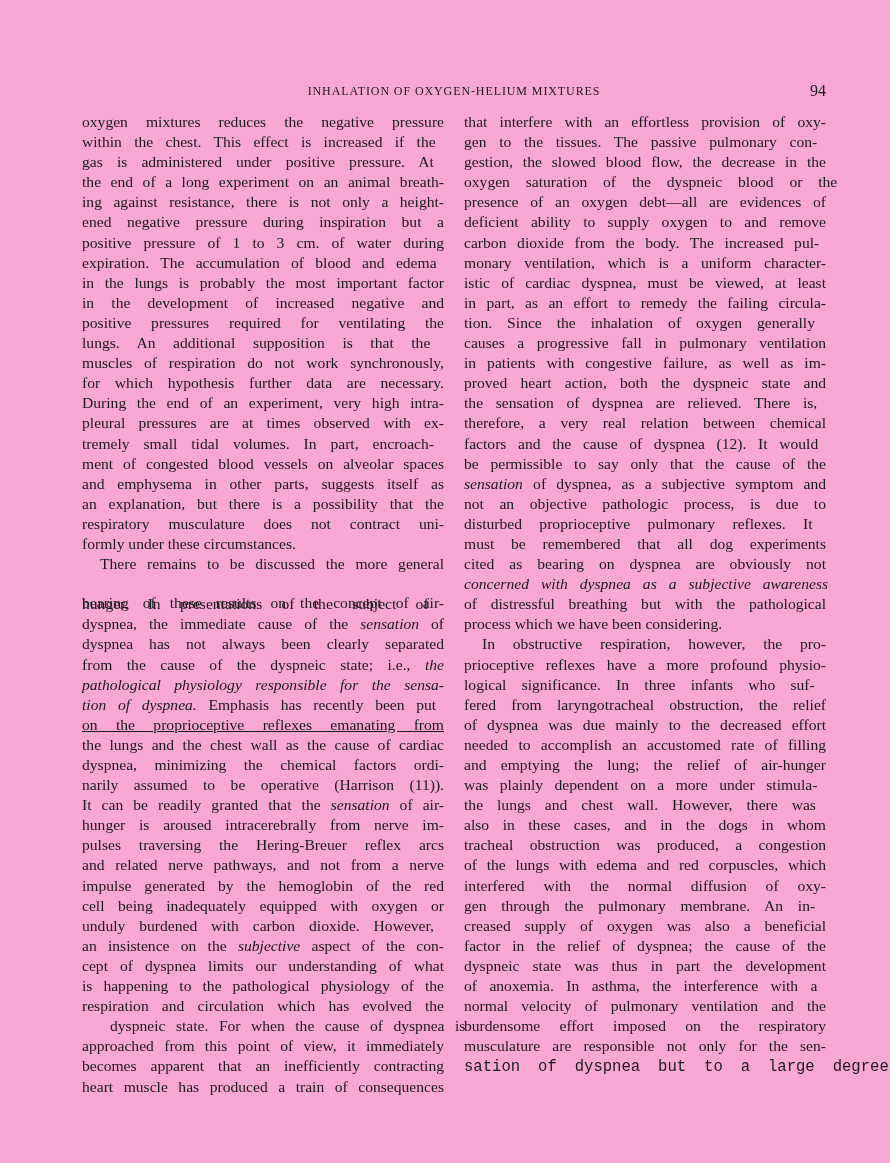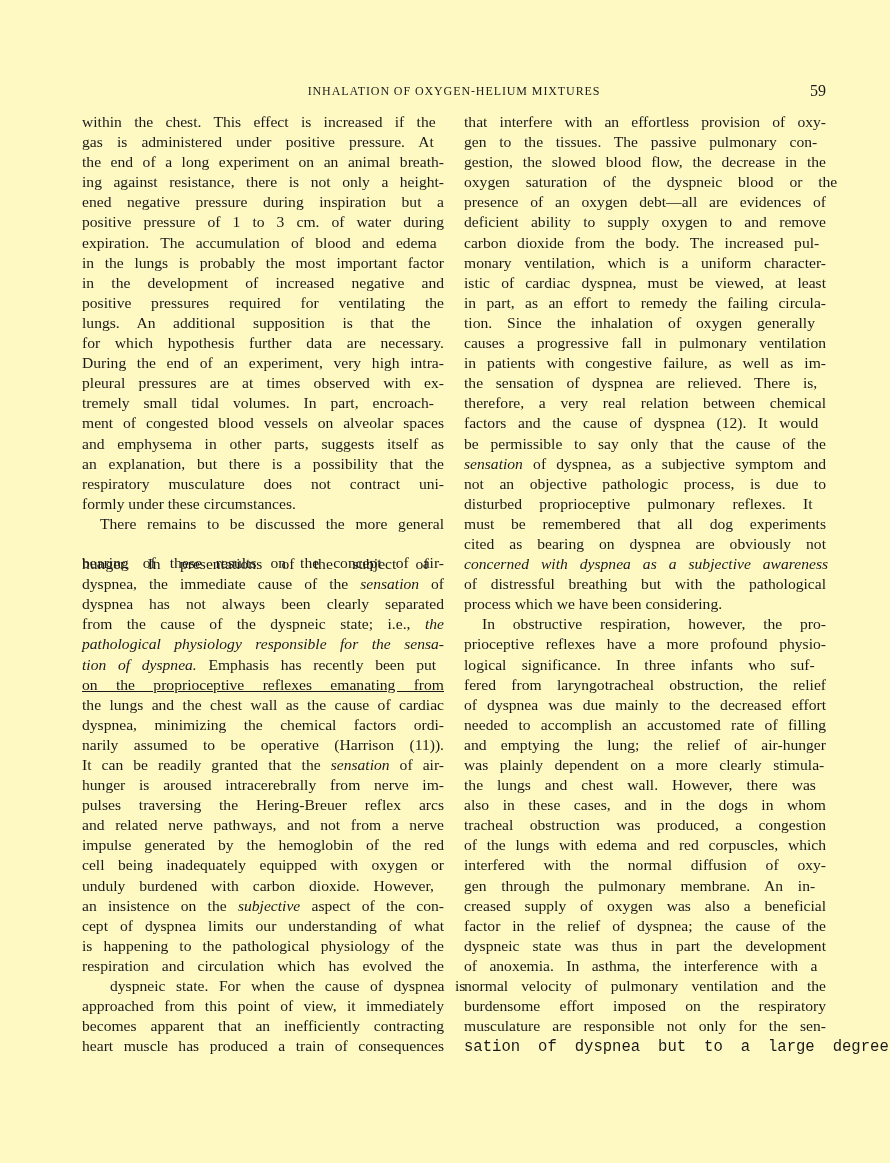--- a/index.html
+++ b/index.html
@@ -1,53 +1,55 @@
 <!DOCTYPE html>
 <html><head>
 <meta charset="utf-8">
 <style>
   html, body { margin: 0; padding: 0; background: #ffffff; }
   body { width: 890px; height: 1163px; position: relative; overflow: hidden;
          font-family: "Liberation Serif", "DejaVu Serif", serif; color: #1a1a1a; }
-  .page { position: absolute; left: 0; top: 0; width: 890px; height: 1163px; background: #fef9c3; }
+  .page { position: absolute; left: 0; top: 0; width: 890px; height: 1163px; background: #f9a8d4; }
   .running-head { position: absolute; top: 82px; left: 82px; width: 744px; height: 20px; }
   .running-title { position: absolute; left: 0; width: 744px; text-align: center; top: 2px;
                    font-size: 12px; letter-spacing: 0.9px; font-variant: small-caps; text-transform: uppercase; }
   .page-number { position: absolute; right: 0; top: 0; font-size: 16px; }
   .column { position: absolute; top: 112px; width: 362px; }
   .col-left { left: 82px; }
   .col-right { left: 464px; }
   .line { display: block; height: 20.1px; line-height: 20.1px; font-size: 15.6px;
           text-align: justify; text-align-last: justify; white-space: nowrap; overflow: visible; }
   .line.last { text-align-last: left; }
   .line.indent { padding-left: 18px; }
   .line span { white-space: normal; }
   em { font-style: italic; }
 </style>
 </head>
 <body>
 
 <div class="page">
   <div class="running-head">
     <span class="running-title">INHALATION OF OXYGEN-HELIUM MIXTURES</span>
-    <span class="page-number">59</span>
+    <span class="page-number">94</span>
   </div>
 
   <div class="column col-left" id="col-left">
+      <div class="line"><span style="display: inline-block; white-space: nowrap; word-spacing: 14.1156px;">oxygen mixtures reduces the negative pressure</span></div>
       <div class="line"><span style="display: inline-block; white-space: nowrap; word-spacing: 8.38542px;">within the chest.  This effect is increased if the</span></div>
       <div class="line"><span style="display: inline-block; white-space: nowrap; word-spacing: 10.2009px;">gas is administered under positive pressure.  At</span></div>
       <div class="line"><span style="display: inline-block; white-space: nowrap; word-spacing: 5.63021px;">the end of a long experiment on an animal breath-</span></div>
       <div class="line"><span style="display: inline-block; white-space: nowrap; word-spacing: 7.62891px;">ing against resistance, there is not only a height-</span></div>
       <div class="line"><span style="display: inline-block; white-space: nowrap; word-spacing: 11.6875px;">ened negative pressure during inspiration but a</span></div>
       <div class="line"><span style="display: inline-block; white-space: nowrap; word-spacing: 8.17535px;">positive pressure of 1 to 3 cm. of water during</span></div>
       <div class="line"><span style="display: inline-block; white-space: nowrap; word-spacing: 7.40179px;">expiration.  The accumulation of blood and edema</span></div>
       <div class="line"><span style="display: inline-block; white-space: nowrap; word-spacing: 6.70508px;">in the lungs is probably the most important factor</span></div>
       <div class="line"><span style="display: inline-block; white-space: nowrap; word-spacing: 13.2812px;">in the development of increased negative and</span></div>
       <div class="line"><span style="display: inline-block; white-space: nowrap; word-spacing: 15.8438px;">positive pressures required for ventilating the</span></div>
       <div class="line"><span style="display: inline-block; white-space: nowrap; word-spacing: 13.6585px;">lungs.  An additional supposition is that the</span></div>
+      <div class="line"><span style="display: inline-block; white-space: nowrap; word-spacing: 7.88021px;">muscles of respiration do not work synchronously,</span></div>
       <div class="line"><span style="display: inline-block; white-space: nowrap; word-spacing: 10.7786px;">for which hypothesis further data are necessary.</span></div>
       <div class="line"><span style="display: inline-block; white-space: nowrap; word-spacing: 6.76367px;">During the end of an experiment, very high intra-</span></div>
       <div class="line"><span style="display: inline-block; white-space: nowrap; word-spacing: 9.34152px;">pleural pressures are at times observed with ex-</span></div>
       <div class="line"><span style="display: inline-block; white-space: nowrap; word-spacing: 10.0201px;">tremely small tidal volumes.  In part, encroach-</span></div>
       <div class="line"><span style="display: inline-block; white-space: nowrap; word-spacing: 5.99777px;">ment of congested blood vessels on alveolar spaces</span></div>
       <div class="line"><span style="display: inline-block; white-space: nowrap; word-spacing: 8.90179px;">and emphysema in other parts, suggests itself as</span></div>
       <div class="line"><span style="display: inline-block; white-space: nowrap; word-spacing: 7.95117px;">an explanation, but there is a possibility that the</span></div>
       <div class="line"><span style="display: inline-block; white-space: nowrap; word-spacing: 14.9812px;">respiratory musculature does not contract uni-</span></div>
       <div class="line last"><span>formly under these circumstances.</span></div>
       <div class="line indent"><span style="display: inline-block; white-space: nowrap; word-spacing: 6.77009px;">There remains to be discussed the more general</span></div>
@@ -85,40 +87,41 @@
       <div class="line"><span style="display: inline-block; white-space: nowrap; word-spacing: 11.9375px;">oxygen saturation of the dyspneic blood or the</span></div>
       <div class="line"><span style="display: inline-block; white-space: nowrap; word-spacing: 7.85938px;">presence of an oxygen debt—all are evidences of</span></div>
       <div class="line"><span style="display: inline-block; white-space: nowrap; word-spacing: 8.46875px;">deficient ability to supply oxygen to and remove</span></div>
       <div class="line"><span style="display: inline-block; white-space: nowrap; word-spacing: 6.76367px;">carbon dioxide from the body.  The increased pul-</span></div>
       <div class="line"><span style="display: inline-block; white-space: nowrap; word-spacing: 8.78385px;">monary ventilation, which is a uniform character-</span></div>
       <div class="line"><span style="display: inline-block; white-space: nowrap; word-spacing: 7.25195px;">istic of cardiac dyspnea, must be viewed, at least</span></div>
       <div class="line"><span style="display: inline-block; white-space: nowrap; word-spacing: 6.4809px;">in part, as an effort to remedy the failing circula-</span></div>
       <div class="line"><span style="display: inline-block; white-space: nowrap; word-spacing: 11.0692px;">tion.  Since the inhalation of oxygen generally</span></div>
       <div class="line"><span style="display: inline-block; white-space: nowrap; word-spacing: 8.65625px;">causes a progressive fall in pulmonary ventilation</span></div>
       <div class="line"><span style="display: inline-block; white-space: nowrap; word-spacing: 7.08789px;">in patients with congestive failure, as well as im-</span></div>
+      <div class="line"><span style="display: inline-block; white-space: nowrap; word-spacing: 9.27679px;">proved heart action, both the dyspneic state and</span></div>
       <div class="line"><span style="display: inline-block; white-space: nowrap; word-spacing: 8.75px;">the sensation of dyspnea are relieved.  There is,</span></div>
       <div class="line"><span style="display: inline-block; white-space: nowrap; word-spacing: 10.763px;">therefore, a very real relation between chemical</span></div>
       <div class="line"><span style="display: inline-block; white-space: nowrap; word-spacing: 7.74479px;">factors and the cause of dyspnea (12).  It would</span></div>
       <div class="line"><span style="display: inline-block; white-space: nowrap; word-spacing: 7.83854px;">be permissible to say only that the cause of the</span></div>
       <div class="line"><span style="display: inline-block; white-space: nowrap; word-spacing: 6.29911px;"><em>sensation</em><span> of dyspnea, as a subjective symptom and</span></span></div>
       <div class="line"><span style="display: inline-block; white-space: nowrap; word-spacing: 11.625px;">not an objective pathologic process, is due to</span></div>
       <div class="line"><span style="display: inline-block; white-space: nowrap; word-spacing: 13.4219px;">disturbed proprioceptive pulmonary reflexes.  It</span></div>
       <div class="line"><span style="display: inline-block; white-space: nowrap; word-spacing: 12.8438px;">must be remembered that all dog experiments</span></div>
       <div class="line"><span style="display: inline-block; white-space: nowrap; word-spacing: 11.0692px;">cited as bearing on dyspnea are obviously not</span></div>
       <div class="line"><span style="display: inline-block; white-space: nowrap; word-spacing: 8.08594px; font-style: italic;">concerned with dyspnea as a subjective awareness</span></div>
       <div class="line"><span style="display: inline-block; white-space: nowrap; word-spacing: 9.80729px;">of distressful breathing but with the pathological</span></div>
       <div class="line last"><span>process which we have been considering.</span></div>
       <div class="line indent"><span style="display: inline-block; white-space: nowrap; word-spacing: 13.9281px;">In obstructive respiration, however, the pro-</span></div>
       <div class="line"><span style="display: inline-block; white-space: nowrap; word-spacing: 7.79427px;">prioceptive reflexes have a more profound physio-</span></div>
       <div class="line"><span style="display: inline-block; white-space: nowrap; word-spacing: 11.3192px;">logical significance.  In three infants who suf-</span></div>
       <div class="line"><span style="display: inline-block; white-space: nowrap; word-spacing: 11.4375px;">fered from laryngotracheal obstruction, the relief</span></div>
       <div class="line"><span style="display: inline-block; white-space: nowrap; word-spacing: 6.20703px;">of dyspnea was due mainly to the decreased effort</span></div>
       <div class="line"><span style="display: inline-block; white-space: nowrap; word-spacing: 6.37277px;">needed to accomplish an accustomed rate of filling</span></div>
       <div class="line"><span style="display: inline-block; white-space: nowrap; word-spacing: 10.3728px;">and emptying the lung; the relief of air-hunger</span></div>
-      <div class="line"><span style="display: inline-block; white-space: nowrap; word-spacing: 7.60491px;">was plainly dependent on a more clearly stimula-</span></div>
+      <div class="line"><span style="display: inline-block; white-space: nowrap; word-spacing: 7.60491px;">was plainly dependent on a more under stimula-</span></div>
       <div class="line"><span style="display: inline-block; white-space: nowrap; word-spacing: 10.0898px;">the lungs and chest wall.  However, there was</span></div>
       <div class="line"><span style="display: inline-block; white-space: nowrap; word-spacing: 9.61632px;">also in these cases, and in the dogs in whom</span></div>
       <div class="line"><span style="display: inline-block; white-space: nowrap; word-spacing: 12.4688px;">tracheal obstruction was produced, a congestion</span></div>
       <div class="line"><span style="display: inline-block; white-space: nowrap; word-spacing: 5.78906px;">of the lungs with edema and red corpuscles, which</span></div>
       <div class="line"><span style="display: inline-block; white-space: nowrap; word-spacing: 14.9089px;">interfered with the normal diffusion of oxy-</span></div>
       <div class="line"><span style="display: inline-block; white-space: nowrap; word-spacing: 10.8192px;">gen through the pulmonary membrane.  An in-</span></div>
       <div class="line"><span style="display: inline-block; white-space: nowrap; word-spacing: 9.95982px;">creased supply of oxygen was also a beneficial</span></div>
       <div class="line"><span style="display: inline-block; white-space: nowrap; word-spacing: 8.03646px;">factor in the relief of dyspnea; the cause of the</span></div>
       <div class="line"><span style="display: inline-block; white-space: nowrap; word-spacing: 9.21205px;">dyspneic state was thus in part the development</span></div>
       <div class="line"><span style="display: inline-block; white-space: nowrap; word-spacing: 8.5px;">of anoxemia.  In asthma, the interference with a</span></div>

